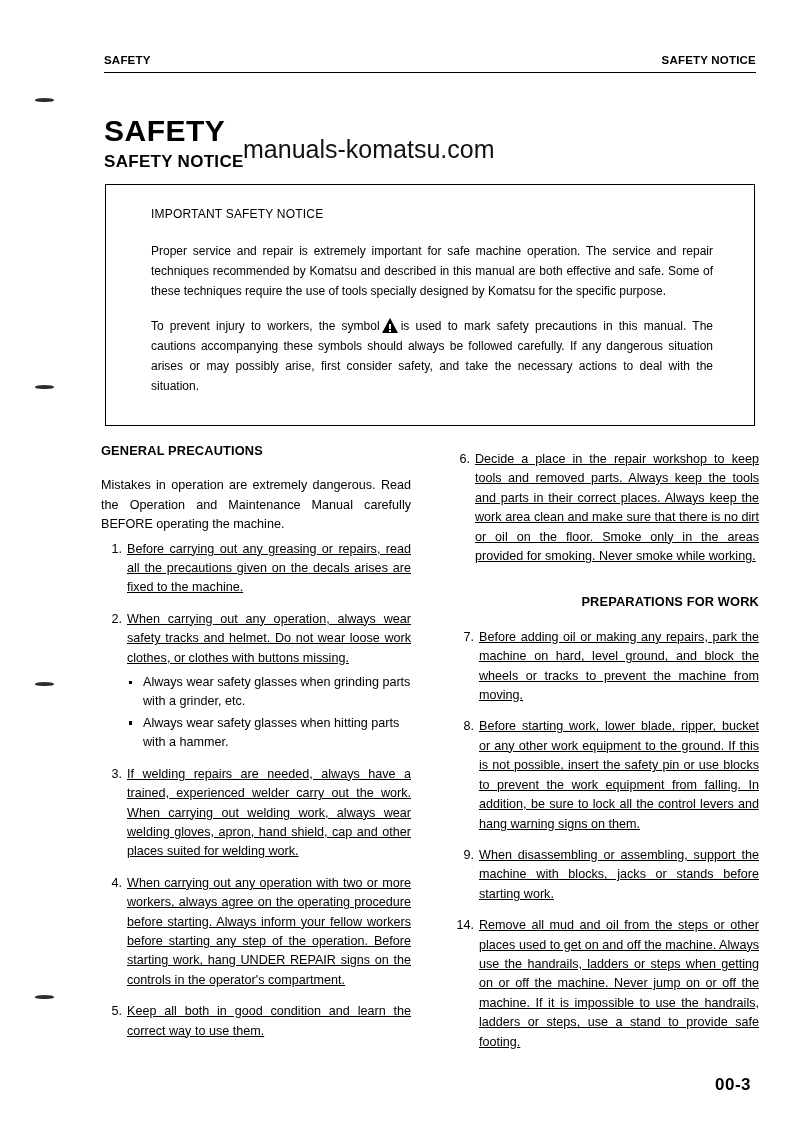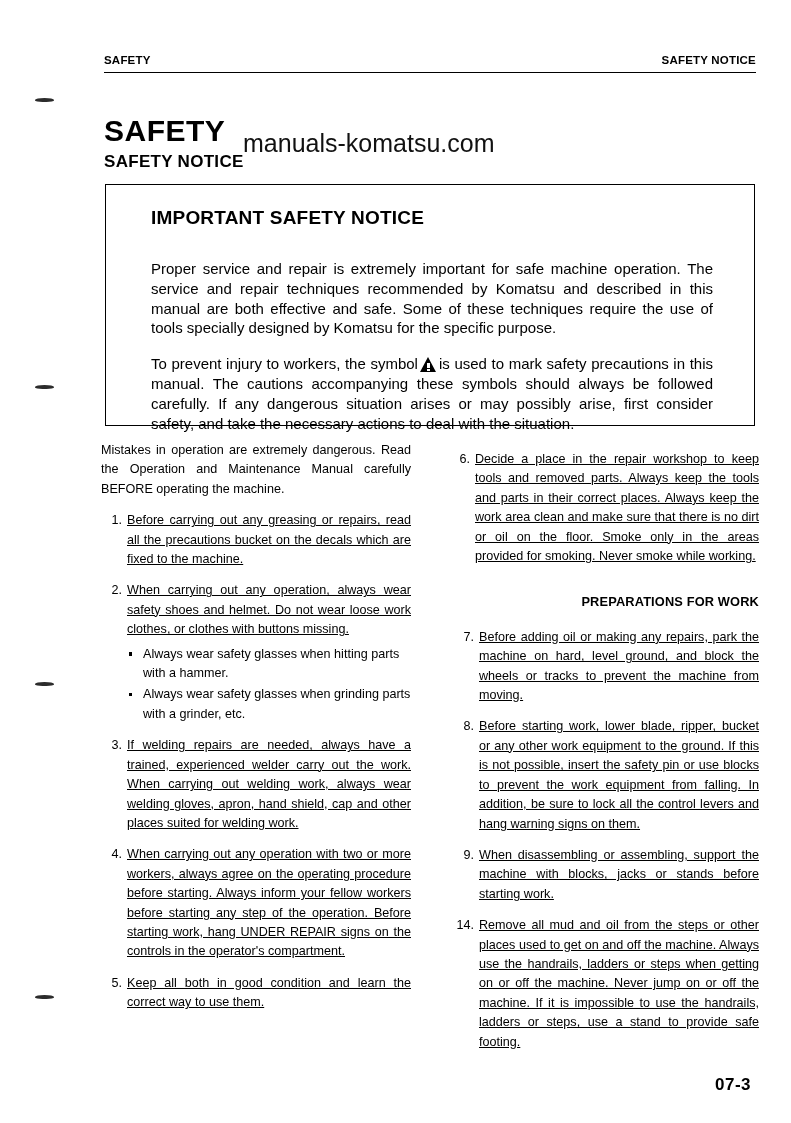--- a/index.html
+++ b/index.html
@@ -66,21 +66,21 @@
     left: 0;
     top: 0;
     font-size: 30px;
     font-weight: bold;
     letter-spacing: 0.5px;
     line-height: 34px;
   }
   .watermark {
     position: absolute;
     left: 139px;
-    top: 14px;
+    top: 20px;
     font-size: 25px;
     font-weight: normal;
     line-height: 30px;
     color: #111;
   }
   .title-sub {
     position: absolute;
     left: 104px;
     top: 152px;
     font-size: 17px;
@@ -95,30 +95,30 @@
     top: 184px;
     width: 650px;
     height: 242px;
     border: 1.7px solid #000;
     box-sizing: border-box;
   }
   .notice-heading {
     position: absolute;
     left: 45px;
     top: 22px;
-    font-size: 19px;
-    font-weight: bold;
+    font-size: 12px;
+    font-weight: normal;
     letter-spacing: 0.2px;
   }
   .notice-body {
     position: absolute;
     left: 45px;
-    top: 74px;
+    top: 57px;
     width: 562px;
-    font-size: 15px;
+    font-size: 12px;
     line-height: 19.8px;
     text-align: justify;
   }
   .notice-body p {
     margin: 0 0 16px 0;
   }
   .notice-body p:last-child {
     margin-bottom: 8px;
   }
 
@@ -170,21 +170,21 @@
 
   .sec-head {
     font-size: 12.8px;
     font-weight: bold;
     letter-spacing: 0.15px;
     margin: 0 0 16px 0;
   }
   .sec-head.spaced { margin-top: 26px; text-align: right; }
 
   .lead {
-    margin: 0 0 12px 0;
+    margin: 0 0 5px 0;
     text-align: justify;
   }
 
   ol.numlist {
     list-style: none;
     margin: 0;
     padding: 0;
   }
   ol.numlist > li {
     position: relative;
@@ -273,39 +273,40 @@
 
   <div class="notice-box">
     <div class="notice-heading">IMPORTANT SAFETY NOTICE</div>
     <div class="notice-body">
       <p>Proper service and repair is extremely important for safe machine operation. The service and repair techniques recommended by Komatsu and described in this manual are both effective and safe. Some of these techniques require the use of tools specially designed by Komatsu for the specific purpose.</p>
       <p><span>To prevent injury to workers, the symbol</span><span class="warn-tri"><span class="tri"></span><span class="bang"></span><span class="dot"></span></span><span>is used to mark safety precautions in this manual. The cautions accompanying these symbols should always be followed carefully. If any dangerous situation arises or may possibly arise, first consider safety, and take the necessary actions to deal with the situation.</span></p>
     </div>
   </div>
 
   <div class="col col-left">
+    <div class="sec-head">GENERAL PRECAUTIONS</div>
     <p class="lead">Mistakes in operation are extremely dangerous. Read the Operation and Maintenance Manual carefully BEFORE operating the machine.</p>
 
     <ol class="numlist">
       <li>
         <span class="num">1.</span>
-        <span class="txt">Before carrying out any greasing or repairs, read all the precautions bucket on the decals which are fixed to the machine.</span>
+        <span class="txt">Before carrying out any greasing or repairs, read all the precautions given on the decals arises are fixed to the machine.</span>
       </li>
       <li>
         <span class="num">2.</span>
-        <span class="txt">When carrying out any operation, always wear safety shoes and helmet. Do not wear loose work clothes, or clothes with buttons missing.</span>
+        <span class="txt">When carrying out any operation, always wear safety tracks and helmet. Do not wear loose work clothes, or clothes with buttons missing.</span>
         <ul class="bullets">
+          <li>
+            <span class="bdot"></span>
+            <span>Always wear safety glasses when grinding parts with a grinder, etc.</span>
+          </li>
           <li>
             <span class="bdot"></span>
             <span>Always wear safety glasses when hitting parts with a hammer.</span>
           </li>
-          <li>
-            <span class="bdot"></span>
-            <span>Always wear safety glasses when grinding parts with a grinder, etc.</span>
-          </li>
         </ul>
       </li>
       <li>
         <span class="num">3.</span>
         <span class="txt">If welding repairs are needed, always have a trained, experienced welder carry out the work. When carrying out welding work, always wear welding gloves, apron, hand shield, cap and other places suited for welding work.</span>
       </li>
       <li>
         <span class="num">4.</span>
         <span class="txt">When carrying out any operation with two or more workers, always agree on the operating procedure before starting. Always inform your fellow workers before starting any step of the operation. Before starting work, hang UNDER REPAIR signs on the controls in the operator's compartment.</span>
       </li>
@@ -339,15 +340,15 @@
         <span class="num">9.</span>
         <span class="txt">When disassembling or assembling, support the machine with blocks, jacks or stands before starting work.</span>
       </li>
       <li>
         <span class="num">14.</span>
         <span class="txt">Remove all mud and oil from the steps or other places used to get on and off the machine. Always use the handrails, ladders or steps when getting on or off the machine. Never jump on or off the machine. If it is impossible to use the handrails, ladders or steps, use a stand to provide safe footing.</span>
       </li>
     </ol>
   </div>
 
-  <div class="folio">07-3</div>
+  <div class="folio">00-3</div>
 
 </div>
 
 </body></html>

